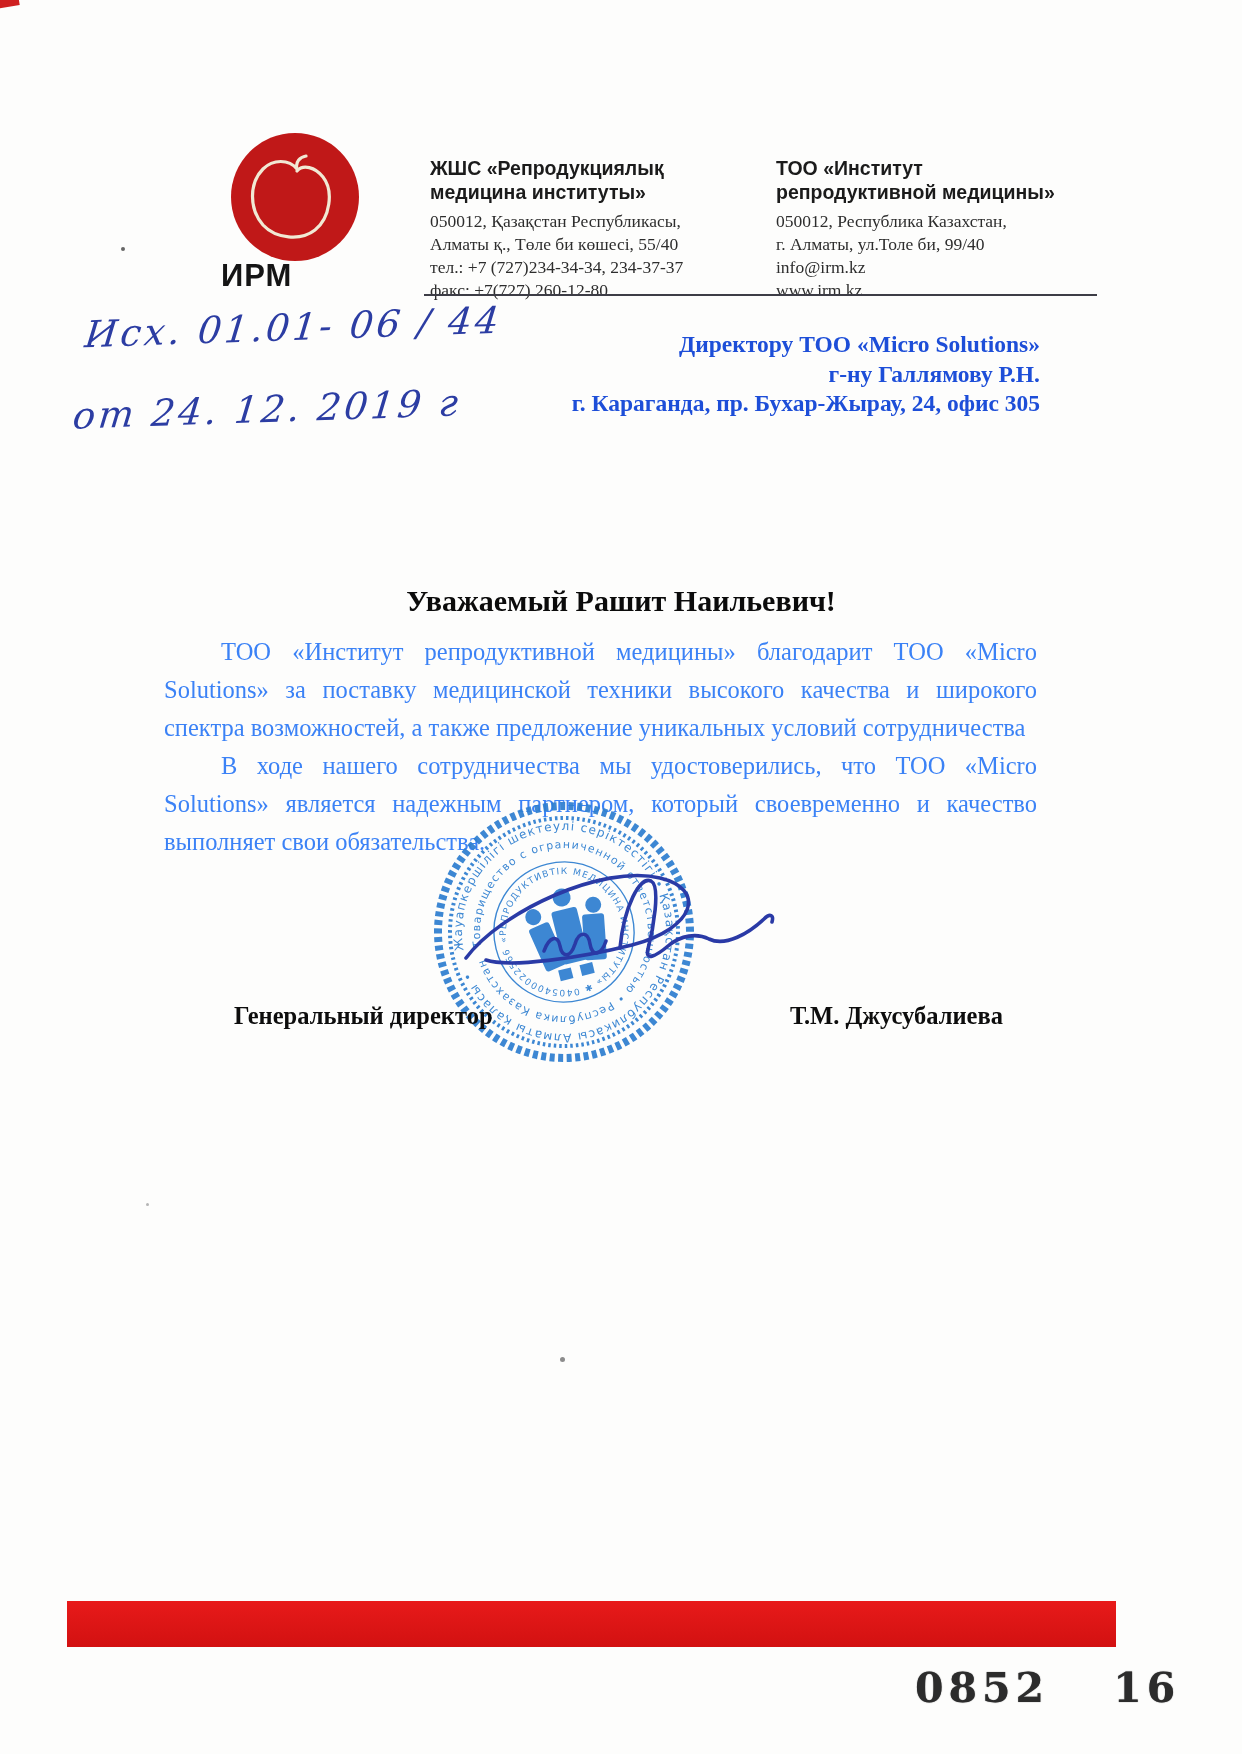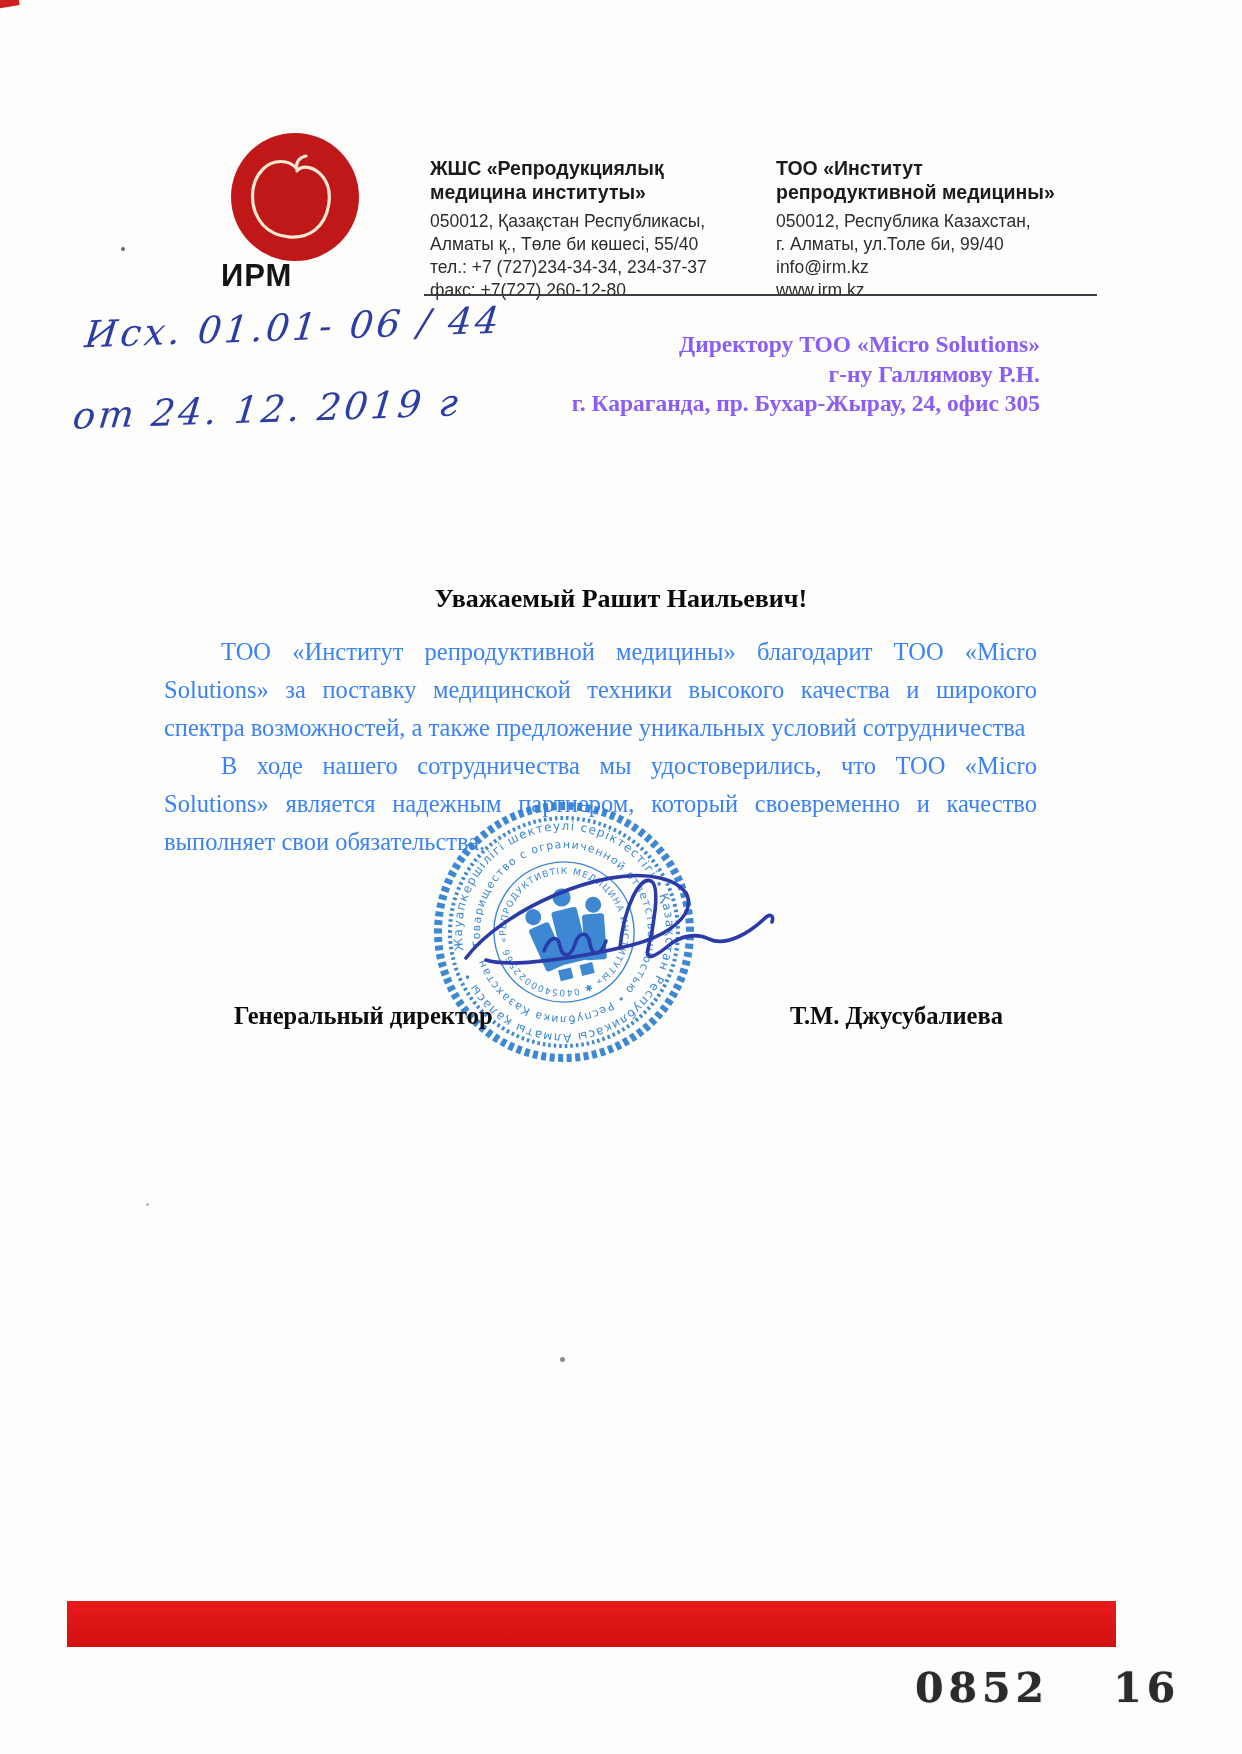--- a/index.html
+++ b/index.html
@@ -18,35 +18,35 @@
     border-radius:50%;background:#c01818;}
   .logo-circle svg{position:absolute;left:0;top:0;}
   .logo-abbr{position:absolute;left:221px;top:258px;width:148px;text-align:left;
     font-family:"Liberation Sans",sans-serif;font-weight:bold;font-size:31px;
     letter-spacing:1px;color:#151515;}
   .hdr-col{position:absolute;top:156px;width:335px;
     font-family:"Liberation Sans",sans-serif;color:#2d2d2d;}
   .hdr-left{left:430px;}
   .hdr-right{left:776px;}
   .org-name{font-weight:bold;font-size:19.5px;line-height:24px;color:#1b1b1b;}
-  .org-details{margin-top:6px;font-size:17.5px;line-height:23px;}
+  .org-details{margin-top:6px;font-size:17.5px;line-height:23px;font-family:Liberation Serif, serif;}
   .hdr-rule{position:absolute;left:424px;top:294px;width:673px;height:2px;
     background:#3d3d46;}
   
   .handwriting{position:absolute;font-family:"DejaVu Serif",serif;font-style:italic;
     color:#2c3da3;transform:skewX(-8deg) rotate(-2deg);letter-spacing:3px;
     font-size:37px;white-space:nowrap;}
   .hw1{left:86px;top:306px;}
   .hw2{left:74px;top:388px;}
   
   .addressee{position:absolute;left:398px;top:330px;width:642px;text-align:right;
-    font-weight:bold;color:#8b5cf6;font-size:23.5px;line-height:29.5px;}
+    font-weight:bold;color:#1d4ed8;font-size:23.5px;line-height:29.5px;}
   
   .salutation{position:absolute;left:0;top:584px;width:1242px;text-align:center;
-    font-weight:bold;font-size:26px;color:#0b0b0b;}
+    font-weight:bold;font-size:30px;color:#0b0b0b;}
   .body-text{position:absolute;left:164px;top:633px;width:873px;
     font-size:24.5px;line-height:38px;text-align:justify;color:#3b82f6;}
   .body-text p{margin:0;text-indent:57px;}
   
   .sig-title{position:absolute;left:194px;top:1002px;font-weight:bold;
     font-size:24.5px;color:#0d0d0d;z-index:4;margin-left:40px;}
   .sig-name{position:absolute;left:790px;top:1002px;font-weight:bold;
     font-size:24.5px;color:#0d0d0d;z-index:4;}
   .stamp{position:absolute;left:430px;top:798px;width:268px;height:268px;
     transform:rotate(-14deg);opacity:.93;z-index:2;}

